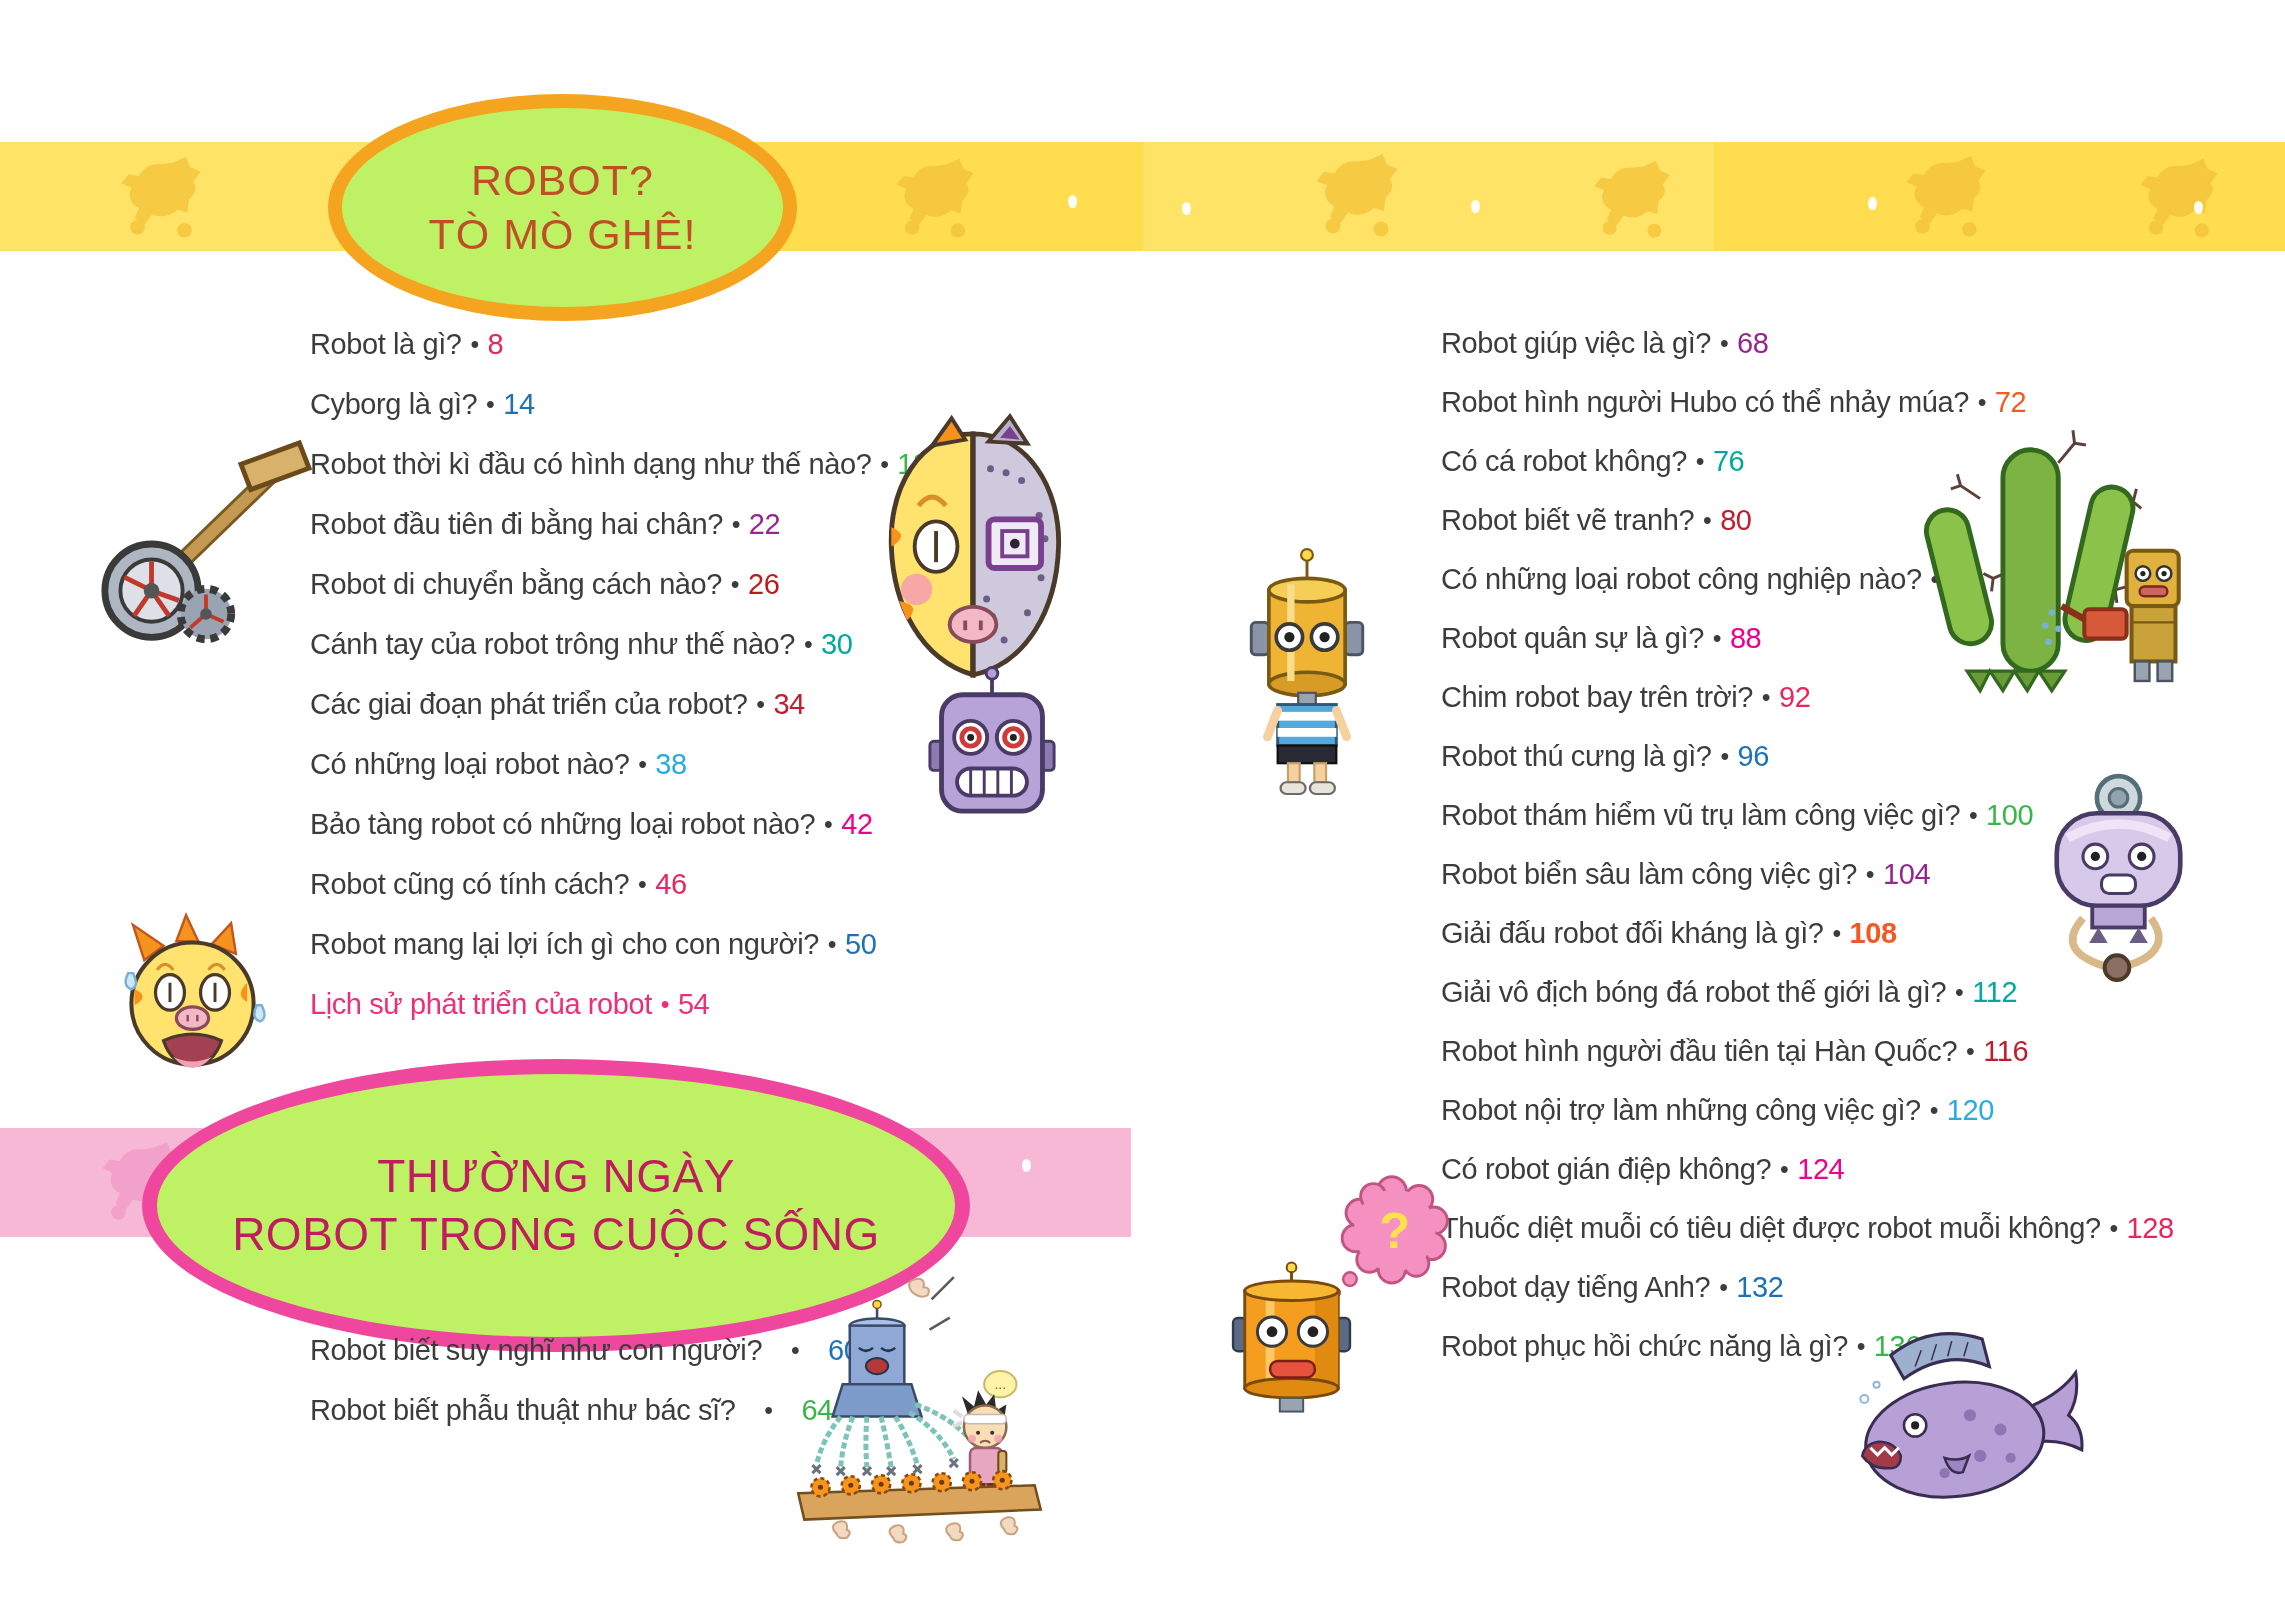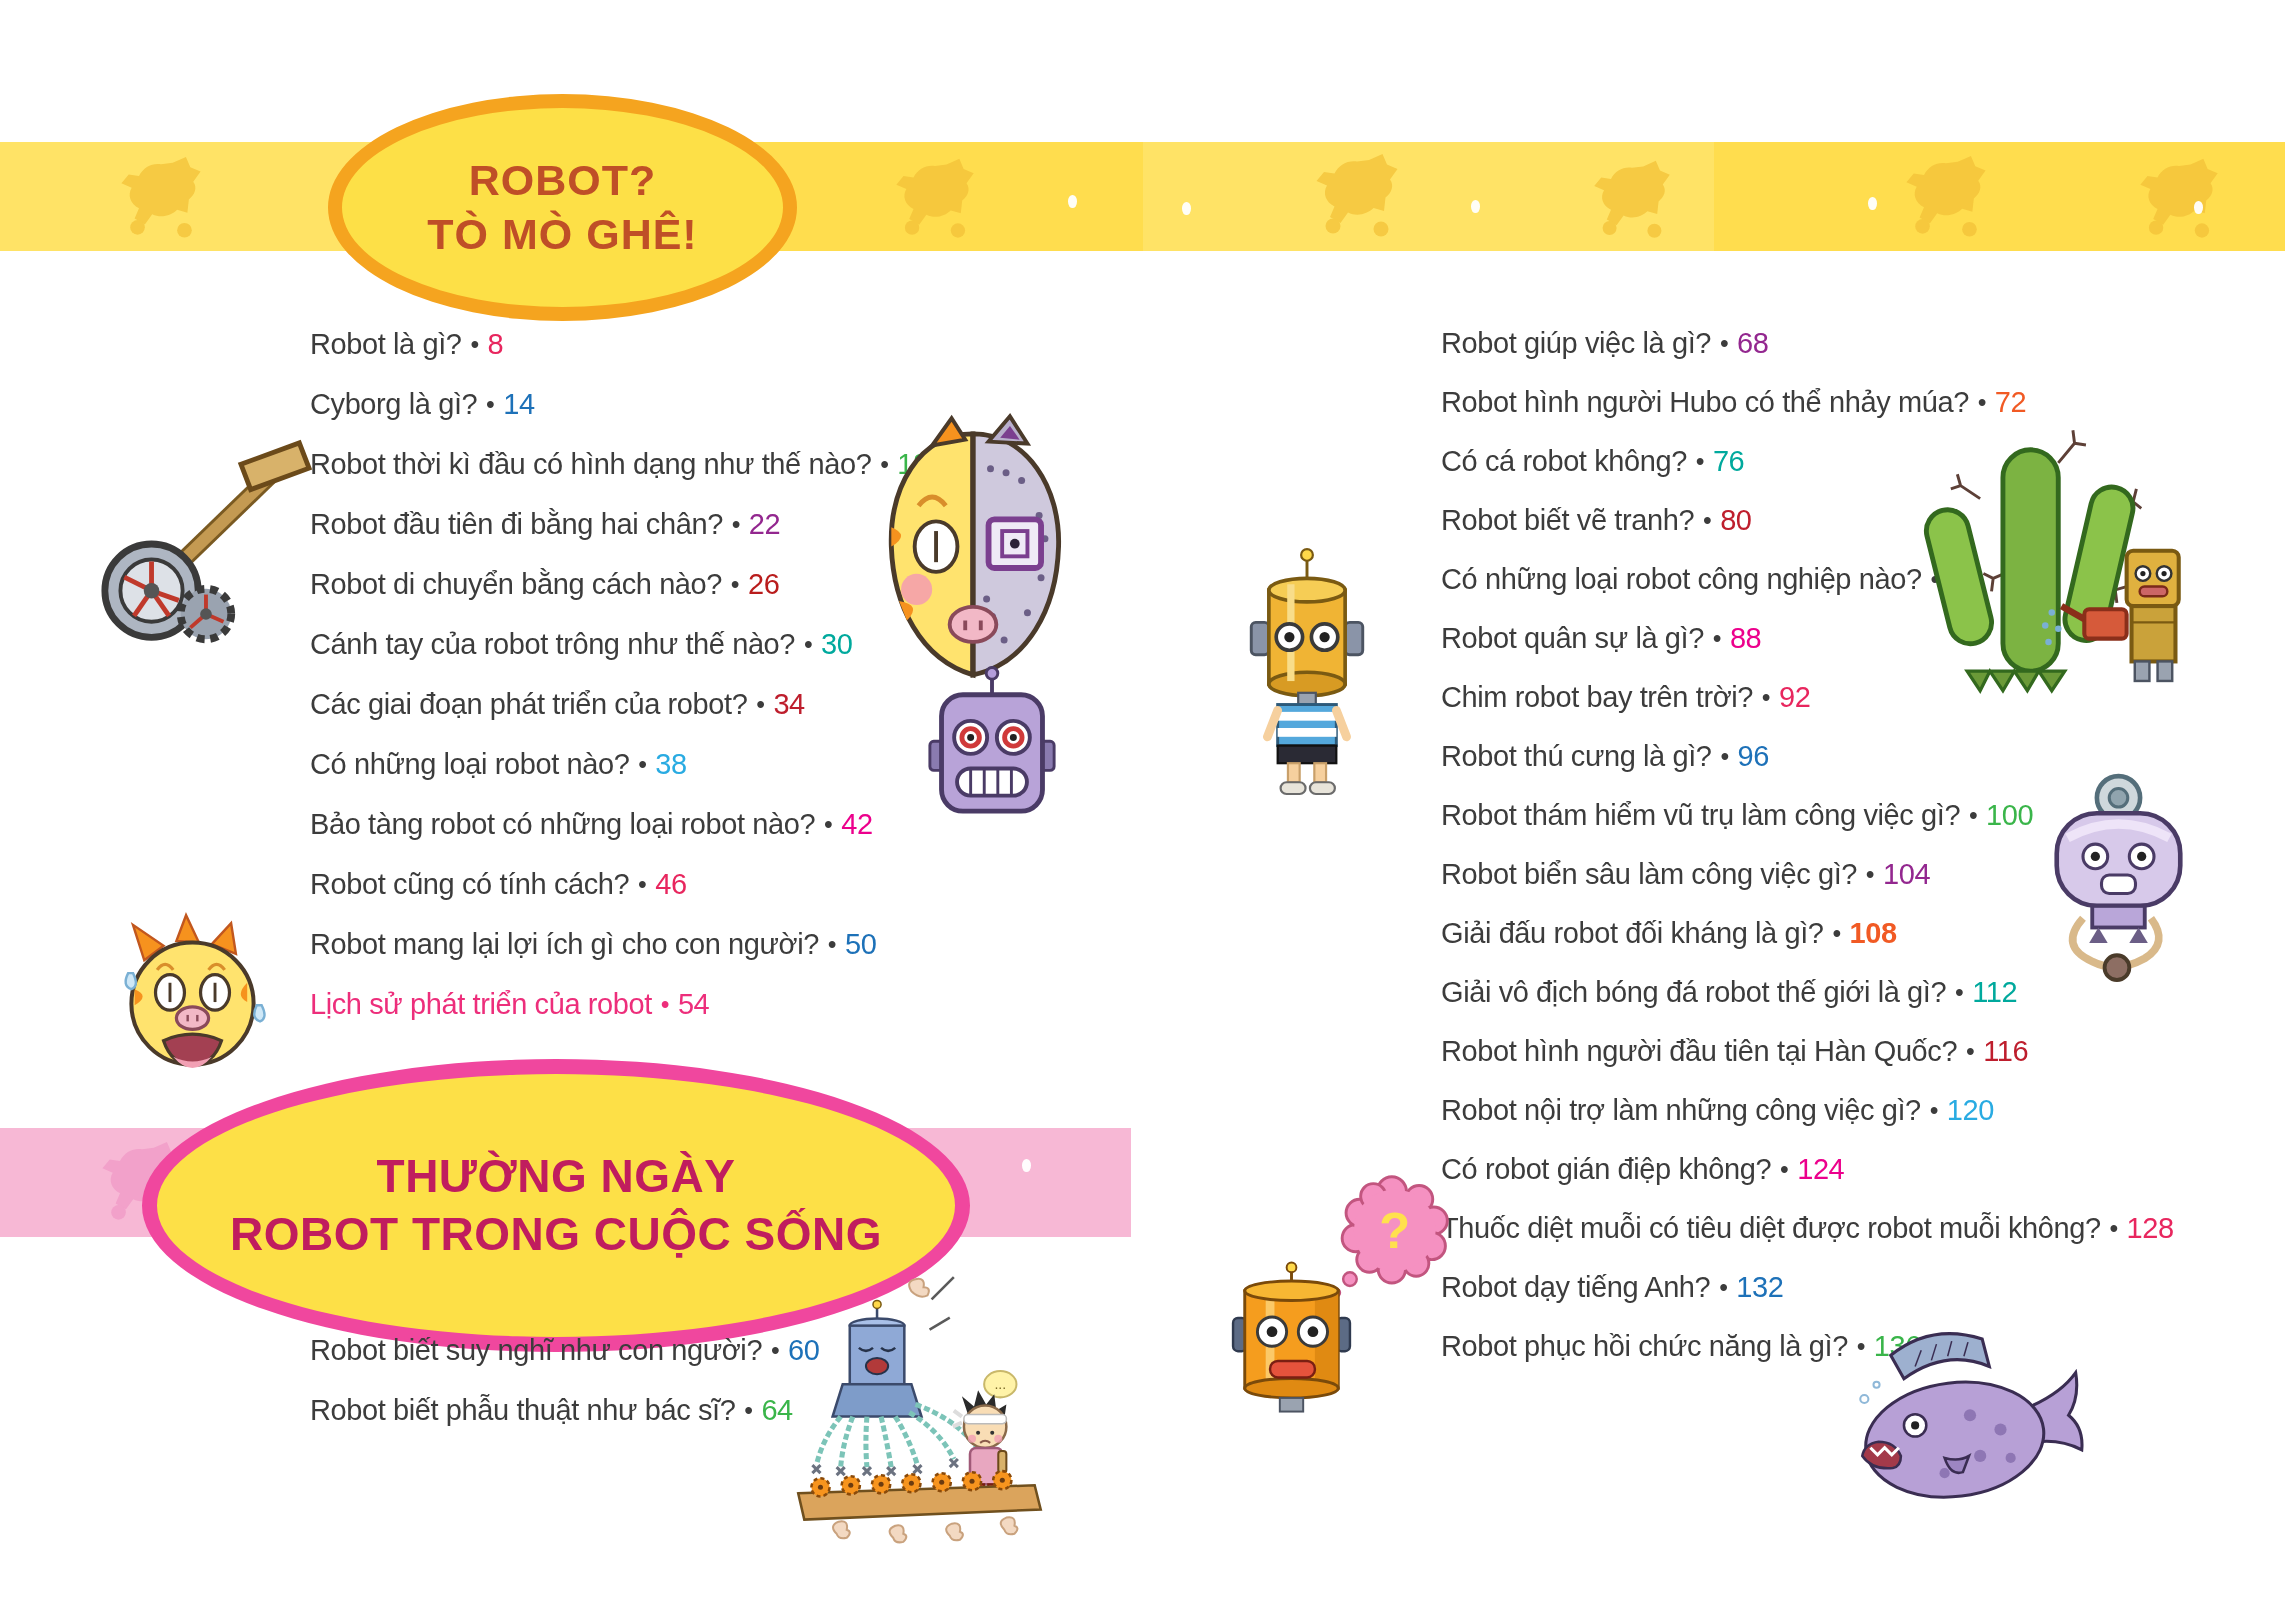--- a/index.html
+++ b/index.html
@@ -7,32 +7,32 @@
           font-family:"Liberation Sans",sans-serif;color:#3c3c3c;}
 
   
   .yellow-strip{position:absolute;left:0;top:142px;width:2285px;height:109px;
     background:repeating-linear-gradient(90deg,#ffe366 0 571px,#ffdd4e 571px 1143px);}
   .pink-strip{position:absolute;left:0;top:1128px;width:1131px;height:109px;background:#f7b8d5;}
   .sil{position:absolute;opacity:.75;}
   .sparkle{position:absolute;width:8.8px;height:12.7px;border-radius:50%;background:#ffffff;opacity:.95;}
 
   
-  .badge{position:absolute;background:#fde047;border-radius:50%;display:flex;flex-direction:column;
-         justify-content:center;align-items:center;text-align:center;font-weight:bold;line-height:1.25;}
+  .badge{position:absolute;background:#bef264;border-radius:50%;display:flex;flex-direction:column;
+         justify-content:center;align-items:center;text-align:center;font-weight:normal;line-height:1.25;}
   .badge.orange{left:328px;top:94px;width:441px;height:199px;border:14.6px solid #f5a41f;
          color:#bf4f27;font-size:43px;letter-spacing:1px;}
   .badge.pink{left:142px;top:1059px;width:798px;height:263px;border:15.6px solid #f0479e;
          color:#c01d5e;font-size:46px;letter-spacing:0.5px;}
 
   
   .toc{position:absolute;font-size:29px;letter-spacing:-0.4px;}
   .toc .row{display:flex;align-items:center;white-space:nowrap;color:#3c3c3c;}
   .toc.left   {left:310px;top:314px;}  .toc.left .row{height:60px;}
-  .toc.left2  {left:310px;top:1320px;} .toc.left2 .row{height:60px;}
+  .toc.left2  {left:310px;top:1320px;} .toc.left2 .row{height:60px;gap:20px;}
   .toc.right  {left:1441px;top:314px;} .toc.right .row{height:59px;}
   .row .bullet{margin:0 8.8px;font-size:25px;}
   .row .num{font-weight:bold;font-weight:normal;}
 
   svg{position:absolute;overflow:visible;}
   text.qmark{font-family:"Liberation Sans",sans-serif;font-weight:bold;}
 </style>
 </head>
 <body>
 

